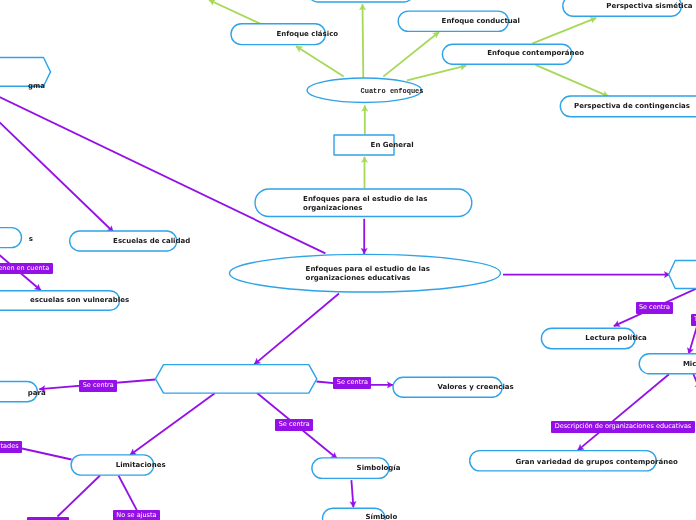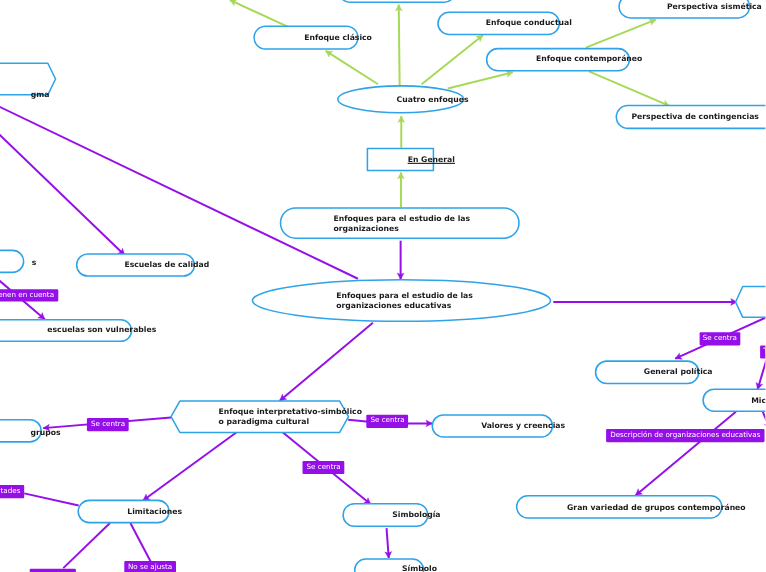--- a/index.html
+++ b/index.html
@@ -88,43 +88,42 @@
     <rect x="639.2" y="353.8" width="100" height="20" rx="10" ry="10"></rect>
     <rect x="469.7" y="450.6" width="186.5" height="20.3" rx="10.15" ry="10.15"></rect>
   </g>
 </svg>
 
 <div class="nlabel" style="left:248.5px;top:29.7px;">Enfoque clásico</div>
 <div class="nlabel" style="left:413.6px;top:16.6px;">Enfoque conductual</div>
 <div class="nlabel" style="left:459.3px;top:49.4px;">Enfoque contemporáneo</div>
 <div class="nlabel" style="left:578.3px;top:2.0px;">Perspectiva sismética</div>
 <div class="nlabel" style="left:546px;top:101.9px;">Perspectiva de contingencias</div>
-<div class="nlabel" style="left:332.5px;top:87.3px;">Cuatro enfoques</div>
-<div class="nlabel" style="left:342.6px;top:140.8px;text-decoration:underline;">En General</div>
+<div class="nlabel" style="left:332.5px;top:87.3px;font-family:Liberation Mono, monospace;">Cuatro enfoques</div>
+<div class="nlabel" style="left:342.6px;top:140.8px;">En General</div>
 <div class="nlabel" style="left:275.1px;top:195.4px;"><span>Enfoques para el estudio de las</span><br><span>organizaciones</span></div>
 <div class="nlabel" style="left:277.6px;top:265.3px;"><span>Enfoques para el estudio de las</span><br><span>organizaciones educativas</span></div>
 <div class="nlabel" style="left:-0.1px;top:82px;">gma</div>
 <div class="nlabel" style="left:0.8px;top:235.1px;">s</div>
 <div class="nlabel" style="left:85.1px;top:236.7px;">Escuelas de calidad</div>
-<div class="nlabel" style="left:15px;top:296.1px;text-align:center;">escuelas son vulnerables</div>
-<div class="nlabel" style="left:170.6px;top:370.3px;"><span>Enfoque interpretativo-simbólico</span><br><span>o paradigma cultural</span></div>
-<div class="nlabel" style="left:-0.3px;top:388.9px;">grupos</div>
+<div class="nlabel" style="left:2px;top:296.1px;text-align:center;">escuelas son vulnerables</div>
+<div class="nlabel" style="left:-0.3px;top:388.9px;">para</div>
 <div class="nlabel" style="left:409.4px;top:382.6px;">Valores y creencias</div>
 <div class="nlabel" style="left:87.7px;top:460.6px;">Limitaciones</div>
 <div class="nlabel" style="left:328.6px;top:463.7px;">Simbología</div>
 <div class="nlabel" style="left:337.5px;top:513.3px;">Símbolo</div>
 <div class="nlabel" style="left:683.7px;top:262px;"><span>Enf</span><br><span>par</span></div>
-<div class="nlabel" style="left:557.3px;top:334px;">General política</div>
+<div class="nlabel" style="left:557.3px;top:334px;">Lectura política</div>
 <div class="nlabel" style="left:654.9px;top:359.8px;">Micropolítica</div>
 <div class="nlabel" style="left:487.5px;top:457.5px;">Gran variedad de grupos contemporáneo</div>
 
 <div class="elabel" style="left:-5.1px;top:262.5px;">enen en cuenta</div>
 <div class="elabel" style="left:-2.9px;top:441.4px;">tades</div>
 <div class="elabel" style="left:79.3px;top:380.1px;">Se centra</div>
 <div class="elabel" style="left:333.4px;top:376.8px;">Se centra</div>
 <div class="elabel" style="left:275.3px;top:418.9px;">Se centra</div>
 <div class="elabel" style="left:635.5px;top:302.2px;">Se centra</div>
 <div class="elabel" style="left:690.5px;top:314.3px;">T</div>
-<div class="elabel" style="left:551.3px;top:390px;">Descripción de organizaciones educativas</div>
+<div class="elabel" style="left:551.3px;top:421px;">Descripción de organizaciones educativas</div>
 <div class="elabel" style="left:27.2px;top:517.4px;width:41.8px;"></div>
 <div class="elabel" style="left:112.9px;top:510px;">No se ajusta</div>
 
 </div>
 
 </body></html>

